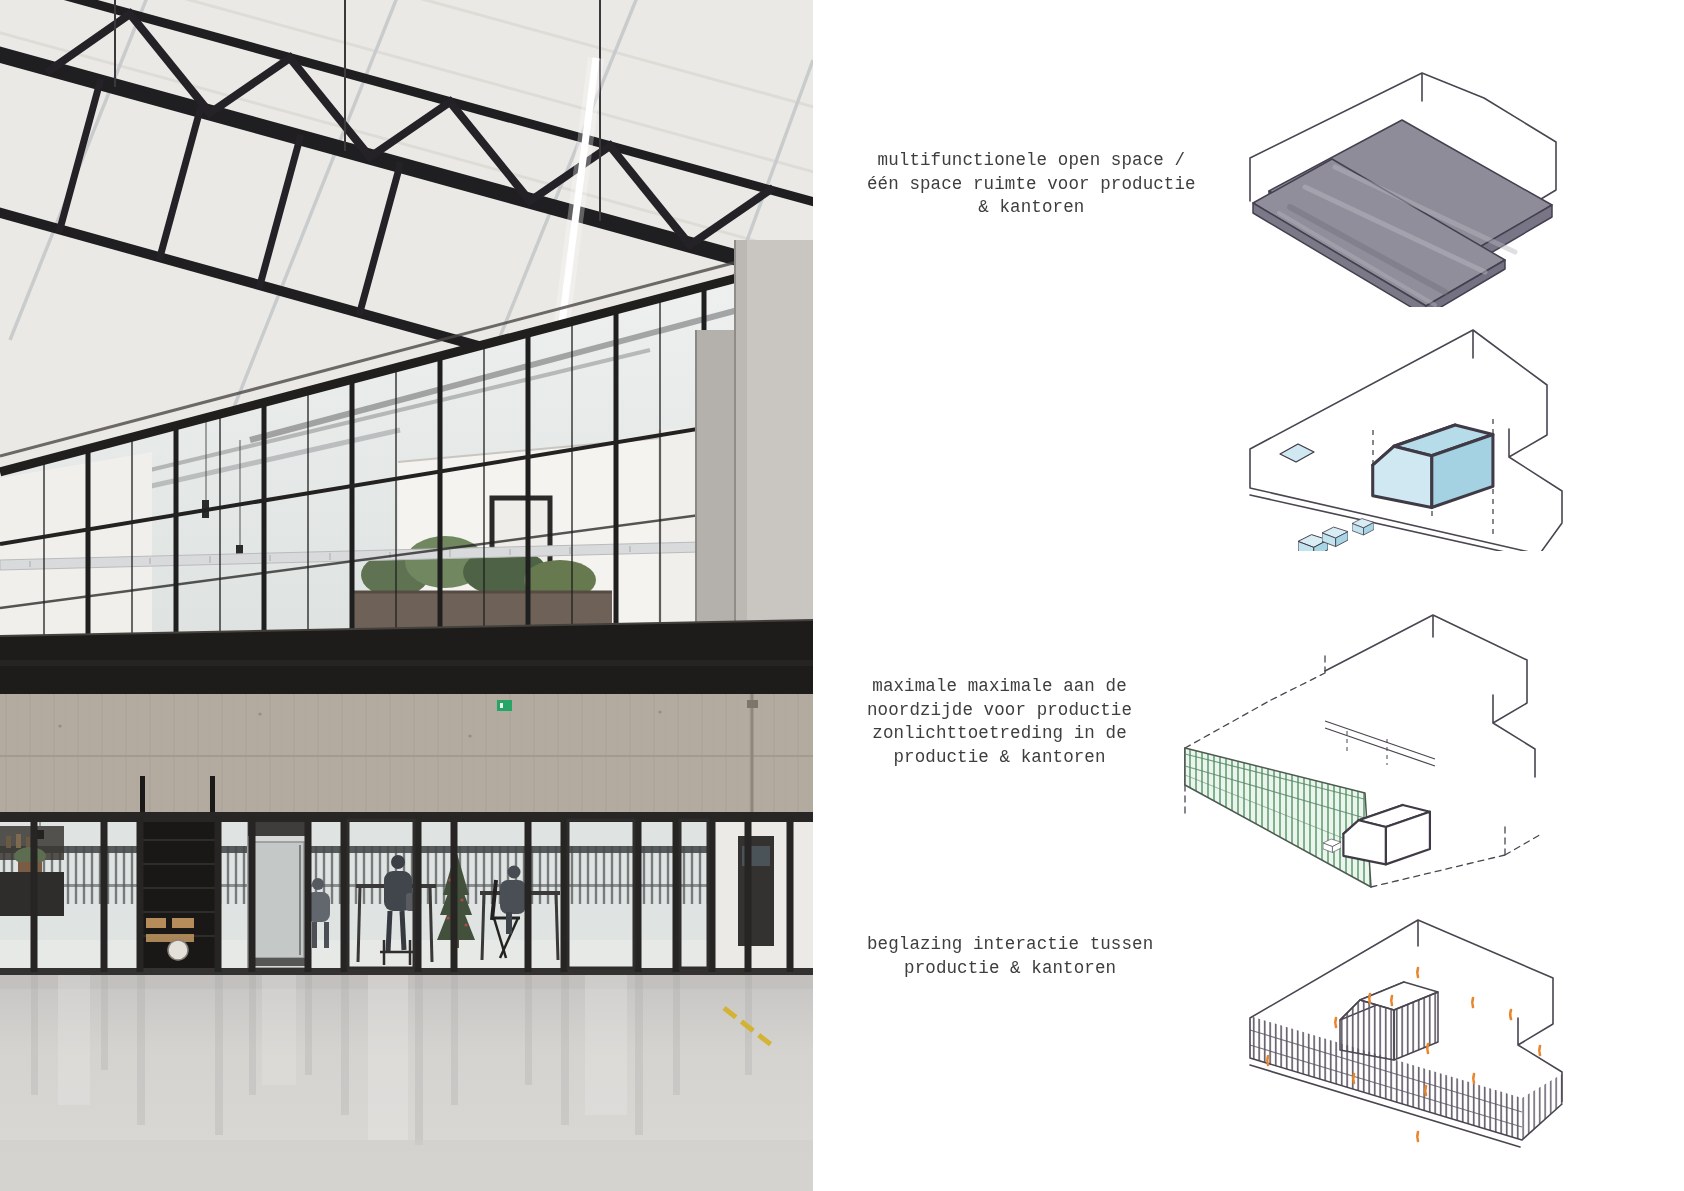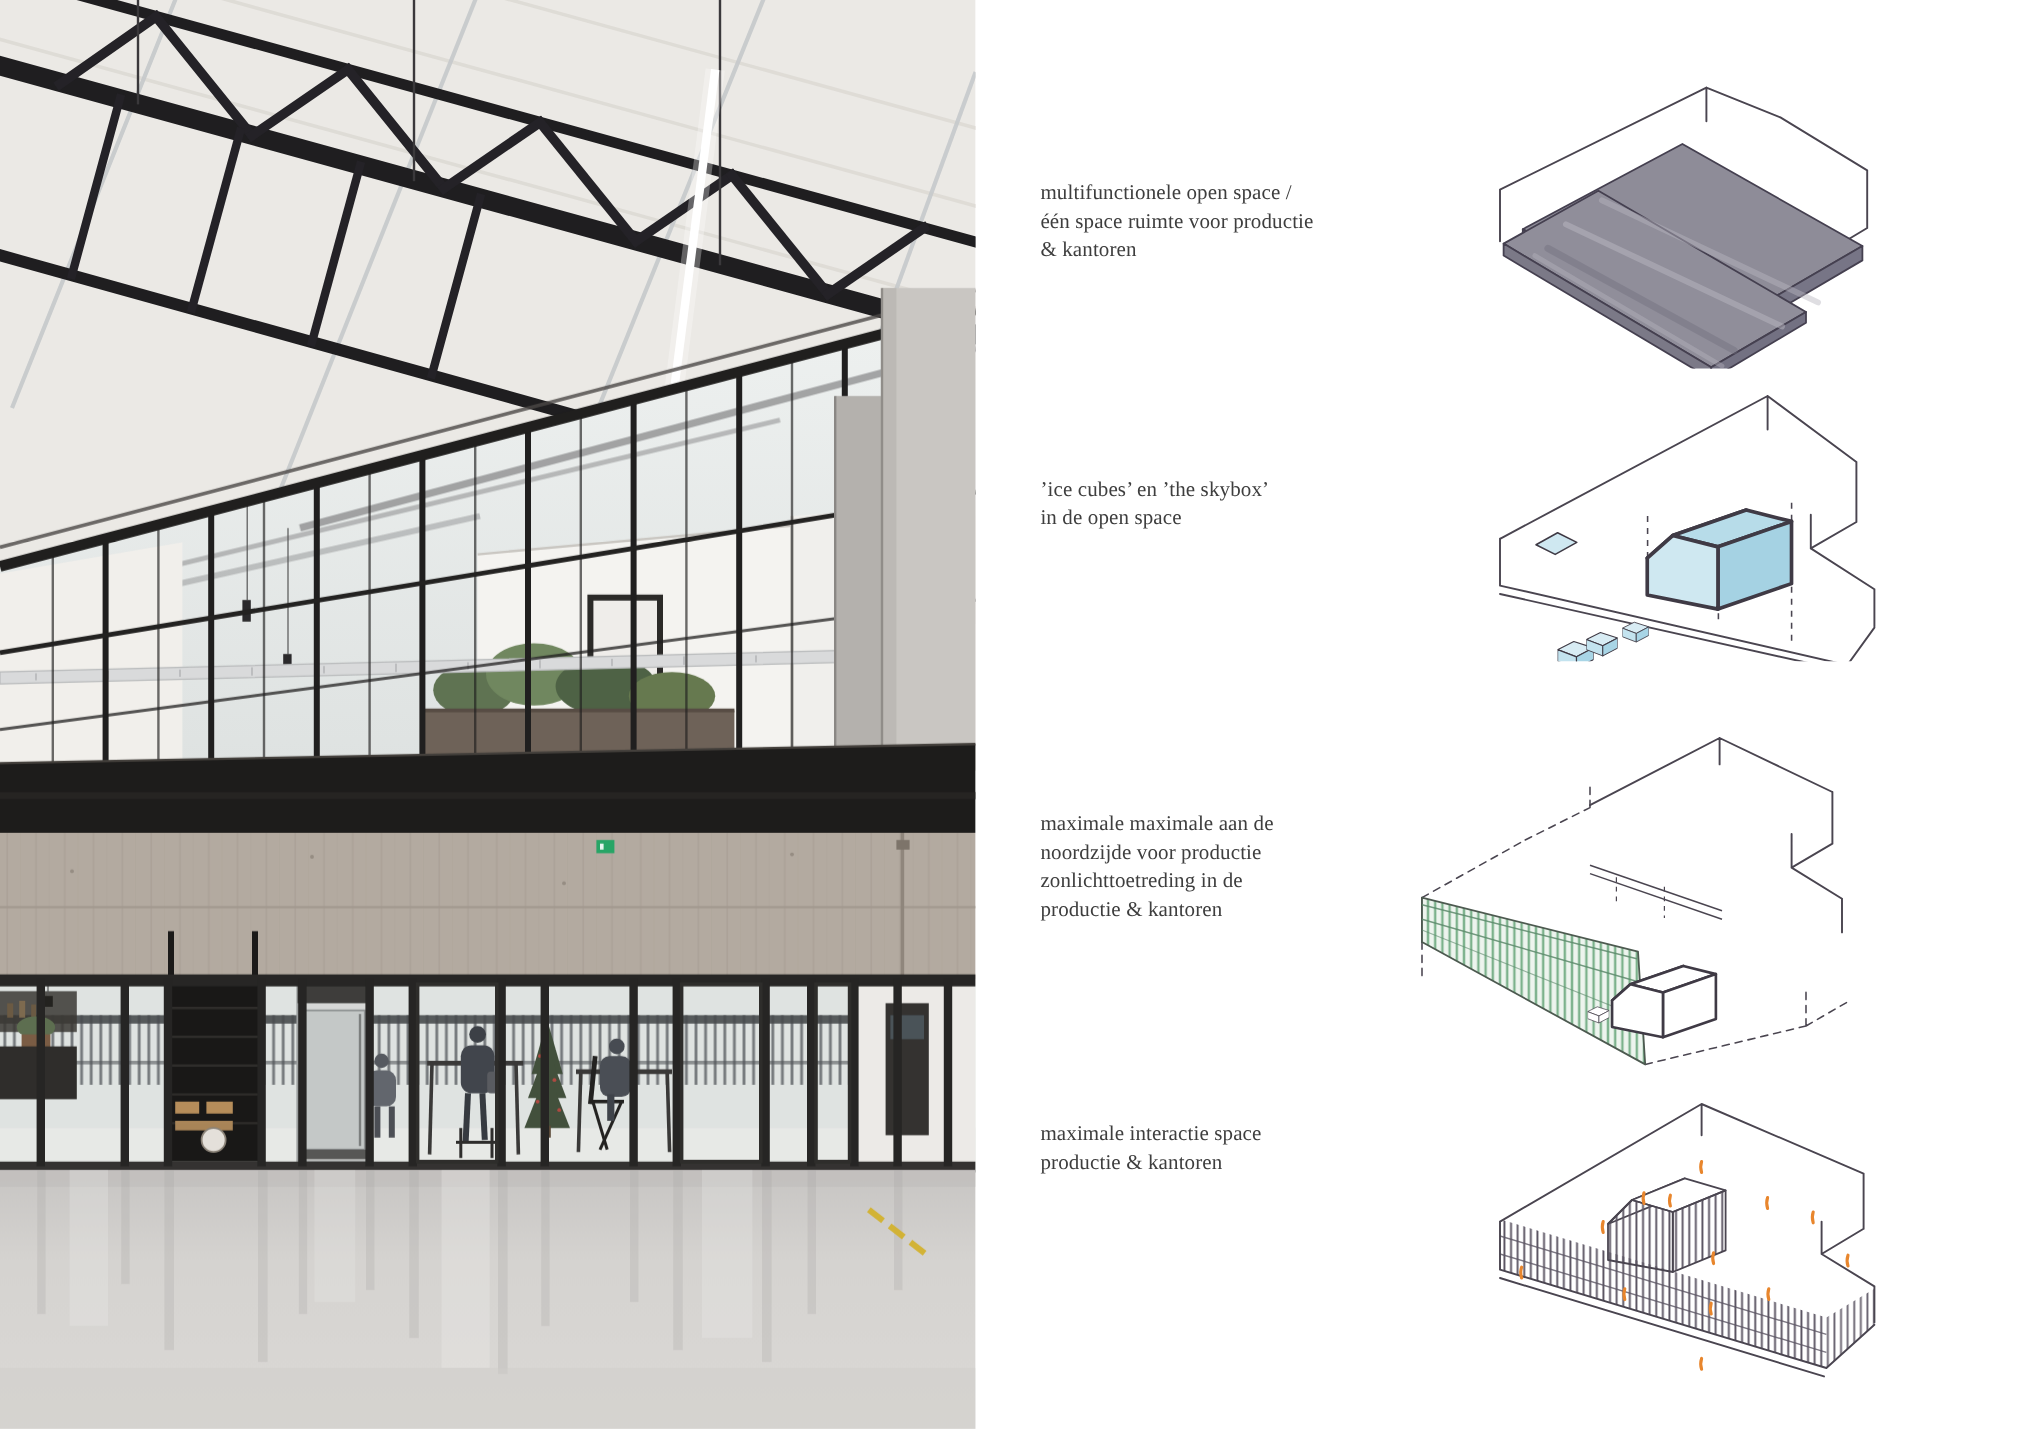--- a/index.html
+++ b/index.html
@@ -1,17 +1,17 @@
 <!DOCTYPE html>
 <html><head>
 <meta charset="utf-8">
 <style>
   html,body{margin:0;padding:0;background:#ffffff;}
   #page{position:relative;width:1684px;height:1191px;background:#ffffff;overflow:hidden;
-        font-family:Liberation Serif, serif;}
+        font-family:Liberation Mono, monospace;text-align:center;}
   .caption{position:absolute;font-size:17.5px;line-height:23.5px;color:#3e3e3e;
            letter-spacing:.1px;white-space:nowrap;}
   .diagram{position:absolute;}
   svg{display:block;}
   .sk{fill:none;stroke:#4a4550;stroke-width:1.6;stroke-linecap:round;stroke-linejoin:round;}
   .dash{fill:none;stroke:#4a4550;stroke-width:1.3;stroke-dasharray:6 5;stroke-linecap:round;}
   .cube-top{fill:var(--ct,#d8ecf4);} .cube-l{fill:var(--cl,#c3e3ef);} .cube-r{fill:var(--cr,#a8d5e6);}
   .hut-f{fill:var(--hf,#cfe8f1);} .hut-a{fill:var(--ha,#e0f0f6);}
   .hut-b{fill:var(--hb,#b7dce9);} .hut-r{fill:var(--hr,#a5d2e3);}
   .cubestroke{stroke:#3f3a45;stroke-width:1.3;stroke-linejoin:round;}
@@ -343,32 +343,28 @@
       </g>
       <rect x="0" y="1140" width="813" height="51" fill="#cfcdca" opacity=".5"></rect>
     </g>
   </svg>
 
   <div class="caption" style="left:867px;top:149px">
     <div>multifunctionele open space /</div>
     <div>één space ruimte voor productie</div>
     <div>&amp; kantoren</div>
   </div>
-  <div class="caption" style="left:867px;top:396px">
-    <div>’ice cubes’ en ’the skybox’</div>
-    <div>in de open space</div>
-  </div>
   <div class="caption" style="left:867px;top:675px">
     <div>maximale maximale aan de</div>
     <div>noordzijde voor productie</div>
     <div>zonlichttoetreding in de</div>
     <div>productie &amp; kantoren</div>
   </div>
   <div class="caption" style="left:867px;top:933px">
-    <div>maximale interactie space</div>
+    <div>beglazing interactie tussen</div>
     <div>productie &amp; kantoren</div>
   </div>
 
   <svg width="0" height="0" style="position:absolute">
     <defs>
       <symbol id="cube" viewBox="0 0 40 33">
         <polygon class="cube-top cubestroke" points="0,11 18,2 40,9 21,19"></polygon>
         <polygon class="cube-l cubestroke" points="0,11 21,19 21,32 0,24"></polygon>
         <polygon class="cube-r cubestroke" points="21,19 40,9 40,22 21,32"></polygon>
       </symbol>

